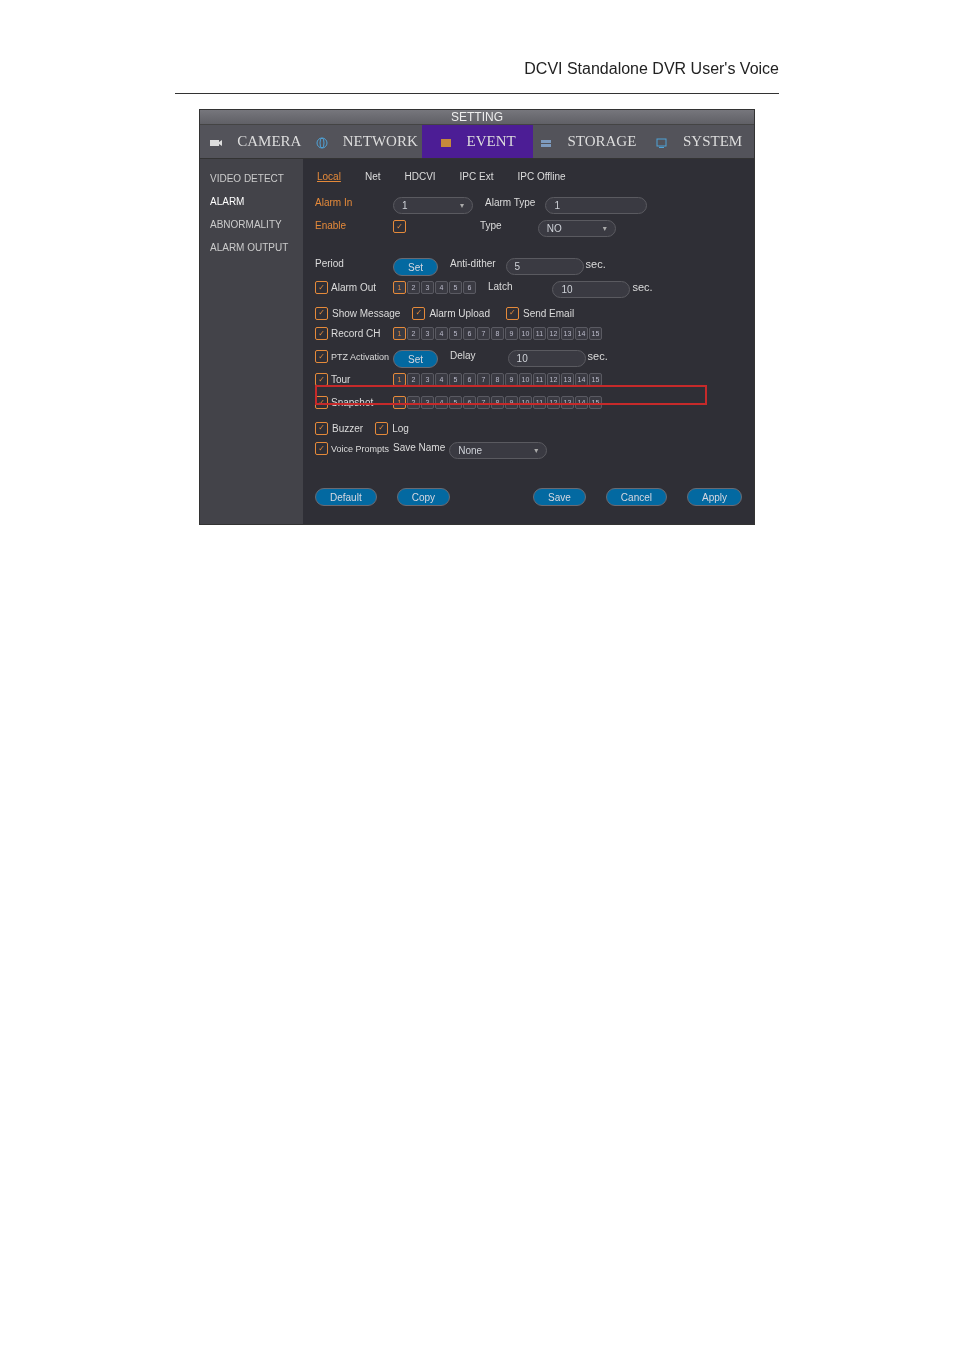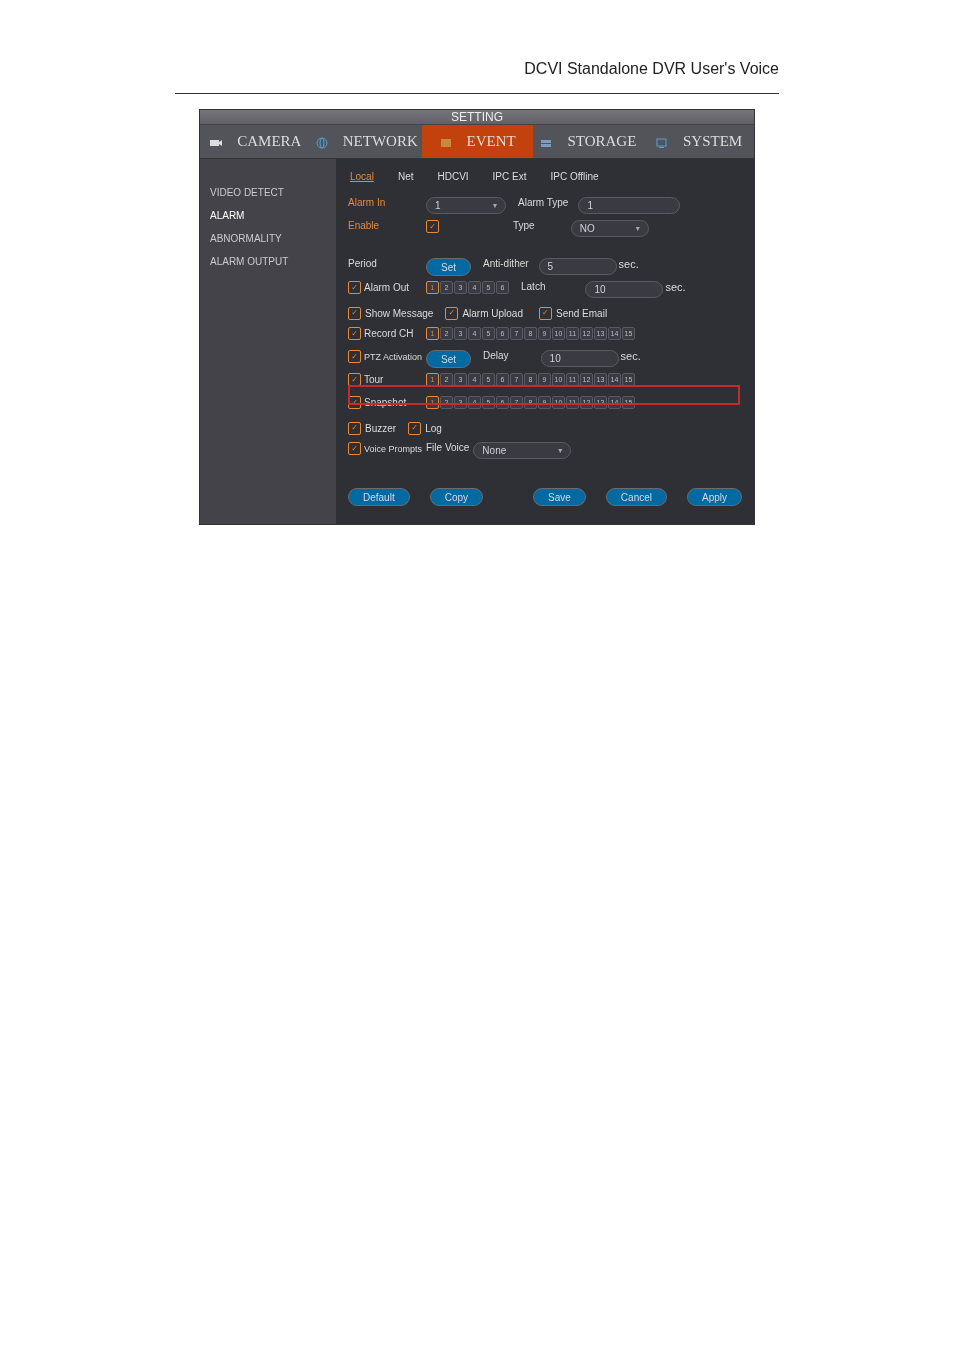--- a/index.html
+++ b/index.html
@@ -46,36 +46,36 @@
       display: flex;
       align-items: center;
       justify-content: center;
       padding: 8px 4px;
       font-size: 15px;
       gap: 14px;
       cursor: pointer;
       font-family: Liberation Serif, serif;
     }
     .top-tab.active {
-      background: #c2410c;
+      background: #4c1d95;
       text-align: center;
     }
     .icon-sq {
       width: 14px;
       height: 12px;
       display: inline-block;
     }
     .body-area {
       display: flex;
       background: #434349;
     }
     .sidebar {
-      width: 136px;
+      width: 103px;
       background: #434349;
-      padding: 22px 0;
+      padding: 8px 0;
     }
     .side-item {
       padding: 6px 10px;
       font-size: 10px;
       color: #ccc;
       cursor: pointer;
     }
     .side-item.active {
       color: #fff;
     }
@@ -444,21 +444,21 @@
         <span style="width:4px"></span>
         <span class="checkbox">✓</span>
           <span>Log</span>
       </div>
 
       <div class="form-row">
         <span class="label" style="width:78px">
             <span class="checkbox">✓</span>
             <span style="font-size:9px">Voice Prompts</span>
           </span>
-        <span style="font-size:10px;margin-right:4px">File Voice</span>
+        <span style="font-size:10px;margin-right:4px">Save Name</span>
         <span class="pill-input" style="width:80px">
           <span>None</span>
           <span class="dropdown-caret">▾</span>
         </span>
       </div>
 
       <div class="footer-row">
         <span class="pill-btn">Default</span>
         <span class="pill-btn">Copy</span>
         <span class="spacer"></span>

